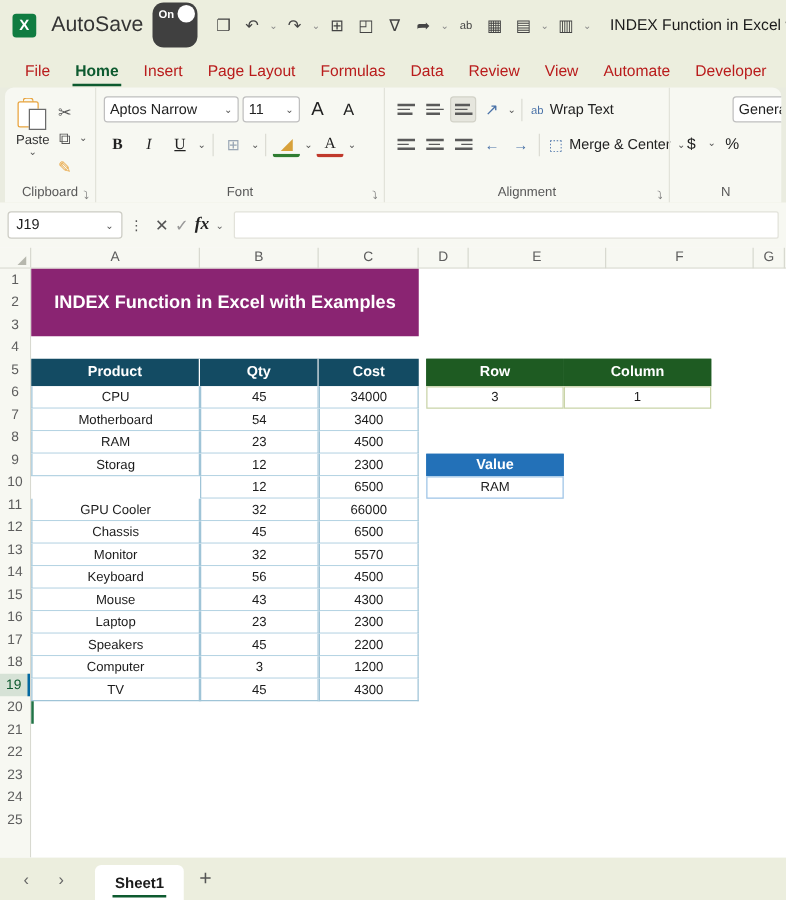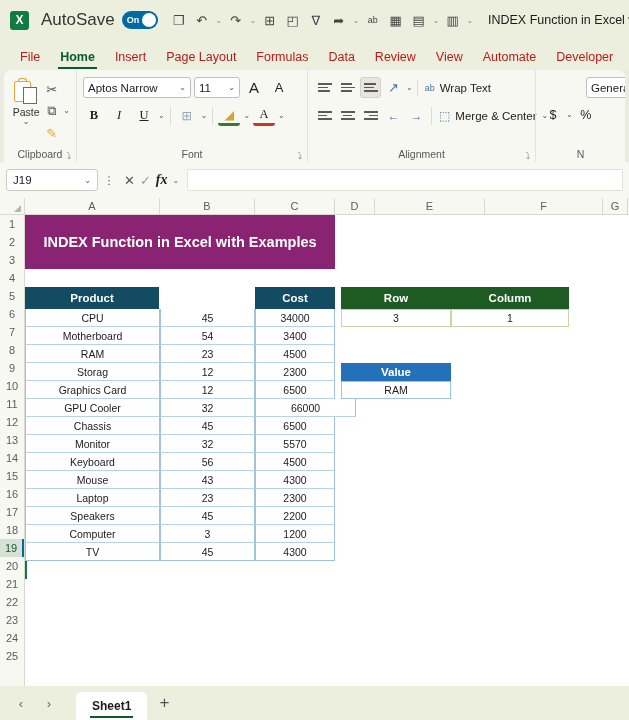--- a/index.html
+++ b/index.html
@@ -21,21 +21,21 @@
   }
   .xl-logo {
     width: 19px; height: 19px; border-radius: 3px;
     background: #107c41; color: #fff;
     font-size: 12px; font-weight: bold;
     display: flex; align-items: center; justify-content: center;
     flex: 0 0 19px;
   }
   .autosave-label { font-size: 17px; color: #353535; margin-left: 12px; white-space: nowrap; }
   .toggle {
-    width: 36px; height: 18px; border-radius: 9px; background: #0369a1;
+    width: 36px; height: 36px; border-radius: 9px; background: #404040;
     margin-left: 7px; position: relative; flex: 0 0 36px;
   }
   .toggle .knob {
     position: absolute; right: 2px; top: 2px;
     width: 14px; height: 14px; border-radius: 50%; background: #fff;
   }
   .toggle .onlbl {
     position: absolute; left: 5px; top: 2px;
     font-size: 9px; color: #fff; font-weight: bold; line-height: 14px;
   }
@@ -534,45 +534,45 @@
       <div class="rh">23</div>
       <div class="rh">24</div>
       <div class="rh">25</div>
     </div>
 
     <div class="cells">
 
       <div class="cell title-cell" style="left:0;top:0;width:310px;height:54px">INDEX Function in Excel with Examples</div>
 
       <div class="cell tbl-head" style="left:0;top:72px;width:135px;height:22px">Product</div>
+      <div class="cell tbl-head" style="left:135px;top:72px;width:95px;height:22px">Qty</div>
       <div class="cell tbl-head" style="left:230px;top:72px;width:80px;height:22px;border-right:none">Cost</div>
 
       <div class="cell tbl-cell" style="left:0;top:94px;width:135px;height:18px">CPU</div>
       <div class="cell tbl-cell" style="left:135px;top:94px;width:95px;height:18px">45</div>
       <div class="cell tbl-cell" style="left:230px;top:94px;width:80px;height:18px">34000</div>
 
       <div class="cell tbl-cell" style="left:0;top:112px;width:135px;height:18px">Motherboard</div>
       <div class="cell tbl-cell" style="left:135px;top:112px;width:95px;height:18px">54</div>
       <div class="cell tbl-cell" style="left:230px;top:112px;width:80px;height:18px">3400</div>
 
       <div class="cell tbl-cell" style="left:0;top:130px;width:135px;height:18px">RAM</div>
       <div class="cell tbl-cell" style="left:135px;top:130px;width:95px;height:18px">23</div>
       <div class="cell tbl-cell" style="left:230px;top:130px;width:80px;height:18px">4500</div>
 
       <div class="cell tbl-cell" style="left:0;top:148px;width:135px;height:18px">Storag</div>
       <div class="cell tbl-cell" style="left:135px;top:148px;width:95px;height:18px">12</div>
       <div class="cell tbl-cell" style="left:230px;top:148px;width:80px;height:18px">2300</div>
 
-      <div class="cell tbl-cell" style="left:0;top:166px;width:135px;height:18px">Graphics Card</div>
       <div class="cell tbl-cell" style="left:135px;top:166px;width:95px;height:18px">12</div>
       <div class="cell tbl-cell" style="left:230px;top:166px;width:80px;height:18px">6500</div>
 
       <div class="cell tbl-cell" style="left:0;top:184px;width:135px;height:18px">GPU Cooler</div>
       <div class="cell tbl-cell" style="left:135px;top:184px;width:95px;height:18px">32</div>
-      <div class="cell tbl-cell" style="left:230px;top:184px;width:101px;height:18px">66000</div>
+      <div class="cell tbl-cell" style="left:230px;top:184px;width:80px;height:18px">66000</div>
 
       <div class="cell tbl-cell" style="left:0;top:202px;width:135px;height:18px">Chassis</div>
       <div class="cell tbl-cell" style="left:135px;top:202px;width:95px;height:18px">45</div>
       <div class="cell tbl-cell" style="left:230px;top:202px;width:80px;height:18px">6500</div>
 
       <div class="cell tbl-cell" style="left:0;top:220px;width:135px;height:18px">Monitor</div>
       <div class="cell tbl-cell" style="left:135px;top:220px;width:95px;height:18px">32</div>
       <div class="cell tbl-cell" style="left:230px;top:220px;width:80px;height:18px">5570</div>
 
       <div class="cell tbl-cell" style="left:0;top:238px;width:135px;height:18px">Keyboard</div>

